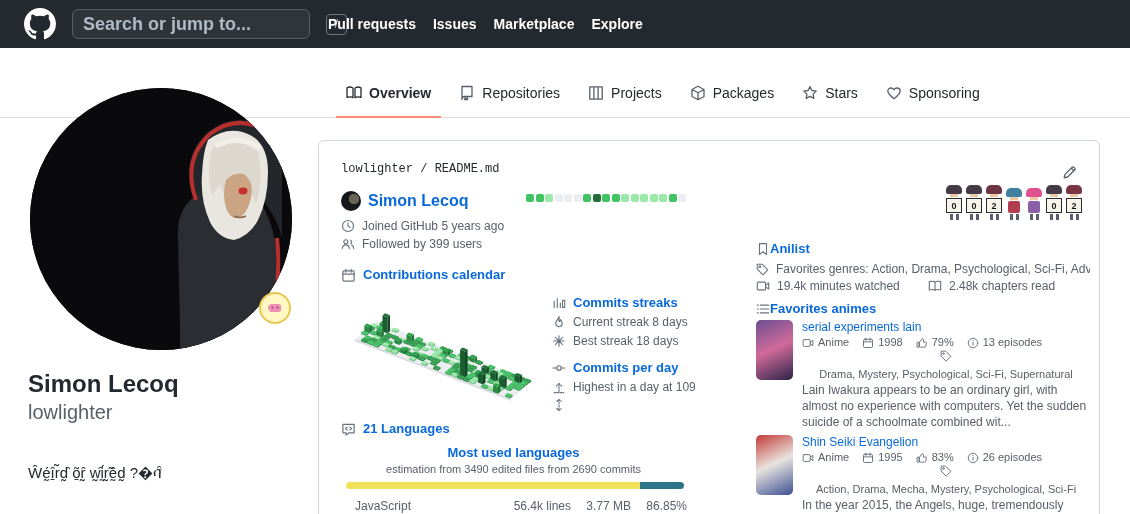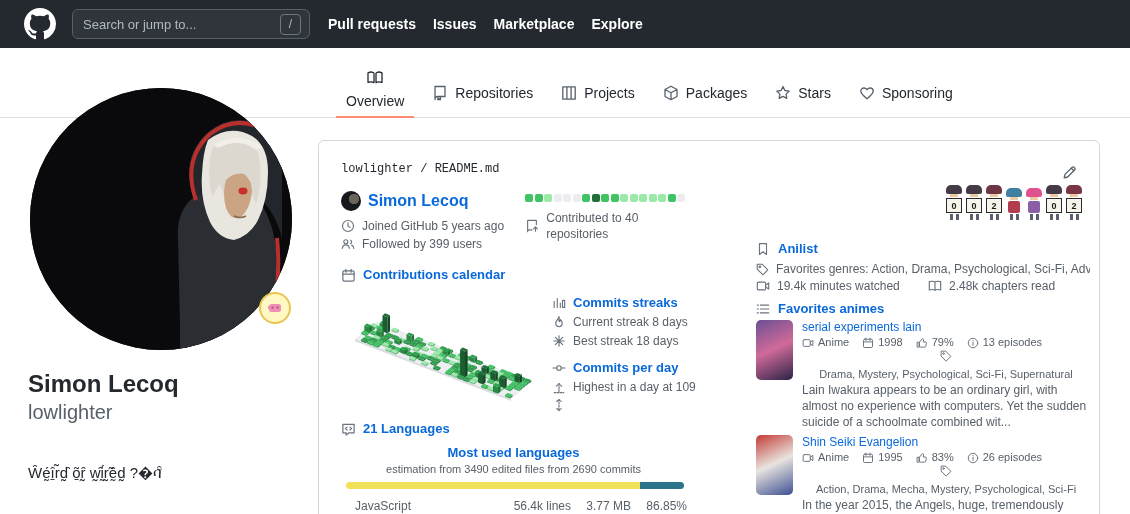--- a/index.html
+++ b/index.html
@@ -7,33 +7,33 @@
          font-family:"Liberation Sans",sans-serif;color:#24292f;}
 
   
   .ghheader{position:absolute;left:0;top:0;width:1130px;height:48px;background:#24292f;
             display:flex;align-items:center;box-sizing:border-box;padding-left:24px;}
   .octocat{width:32px;height:32px;flex:none;}
   .searchbox{display:flex;align-items:center;width:238px;height:30px;margin-left:16px;
              border:1px solid #57606a;border-radius:6px;background:rgba(255,255,255,0.06);
              box-sizing:border-box;padding:0 8px;}
   .searchbox input{flex:1;background:transparent;border:none;outline:none;color:#ec4899;
-                   font-size:13px;font-family:"Liberation Sans",sans-serif;}
+                   font-size:18px;font-family:"Liberation Sans",sans-serif;font-weight:bold;}
   .searchbox input::placeholder{color:#b1bac4;}
   .slashkey{width:19px;height:19px;border:1px solid #6e7681;border-radius:4px;color:#b1bac4;
             font-size:12px;display:flex;align-items:center;justify-content:center;flex:none;}
   .hnav{display:flex;gap:17px;margin-left:18px;}
   .hnav .hlink{color:#fff;font-size:14px;font-weight:700;cursor:pointer;white-space:nowrap;}
 
   
   .tabbar{position:absolute;left:0;top:48px;width:1130px;height:70px;border-bottom:1px solid #d8dee4;
           display:flex;align-items:flex-end;box-sizing:border-box;padding-left:336px;gap:8px;background:#fff;}
   .tab{display:flex;align-items:center;gap:7px;padding:0 10px;height:46px;font-size:14px;
        color:#24292f;cursor:pointer;border-bottom:2px solid transparent;margin-bottom:-1px;}
-  .tab.active{font-weight:400;border-bottom-color:#fd8c73;flex-direction:column;}
+  .tab.active{font-weight:700;border-bottom-color:#fd8c73;}
   .tab svg{flex:none;}
 
   
   .bigavatar{position:absolute;left:30px;top:88px;width:262px;height:262px;border-radius:50%;
              overflow:hidden;background:#0a0a0c;z-index:5;}
   .abadge{position:absolute;left:259px;top:292px;width:28px;height:28px;border-radius:50%;
           background:#fff8c5;border:2px solid #eac54f;z-index:6;display:flex;align-items:center;justify-content:center;}
   .pname{position:absolute;left:28px;top:370px;font-size:24px;font-weight:700;line-height:1.2;}
   .puser{position:absolute;left:28px;top:401px;font-size:20px;font-weight:300;color:#57606a;}
   .pbio{position:absolute;left:28px;top:462px;width:275px;font-size:15px;color:#24292f;line-height:1.5;}
@@ -78,21 +78,21 @@
   .langnote{font-size:11px;color:#586069;margin-top:3px;}
   .langbar{display:flex;width:338px;height:7px;border-radius:4px;overflow:hidden;margin:7px 0 8px 5px;}
   .langrow{display:flex;align-items:center;font-size:12px;color:#586069;line-height:18px;padding-left:14px;}
   .lname{width:126px;}
   .llines{width:90px;text-align:right;}
   .lsize{width:60px;text-align:right;}
   .lpct{width:56px;text-align:right;}
 
   
   .rcol{position:absolute;left:437px;top:100px;width:334px;}
-  .r-title{display:flex;align-items:center;gap:8px;margin-bottom:5px;}
+  .r-title{display:flex;align-items:center;gap:0;margin-bottom:5px;}
   .genresrow{white-space:nowrap;overflow:hidden;margin-bottom:2px;}
   .statsrow{display:flex;margin-bottom:8px;}
   .stat1{width:172px;display:flex;align-items:center;gap:7px;font-size:12px;color:#586069;}
   .stat2{display:flex;align-items:center;gap:7px;font-size:12px;color:#586069;}
   .favtitle{margin-top:8px;margin-bottom:4px;}
   .anime{display:flex;gap:9px;margin-bottom:5px;}
   .cover{width:37px;height:60px;border-radius:5px;flex:none;cursor:pointer;}
   .a-body{flex:1;min-width:0;}
   .a-title{font-size:12px;color:#0969da;line-height:14px;cursor:pointer;}
   .a-meta{display:flex;gap:13px;align-items:center;font-size:11px;color:#586069;line-height:15px;margin-top:1px;}
@@ -299,26 +299,20 @@
               <div class="csq" style="background: rgb(64, 196, 99);"></div>
               <div class="csq" style="background: rgb(64, 196, 99);"></div>
               <div class="csq" style="background: rgb(155, 233, 168);"></div>
               <div class="csq" style="background: rgb(155, 233, 168);"></div>
               <div class="csq" style="background: rgb(155, 233, 168);"></div>
               <div class="csq" style="background: rgb(155, 233, 168);"></div>
               <div class="csq" style="background: rgb(155, 233, 168);"></div>
               <div class="csq" style="background: rgb(64, 196, 99);"></div>
               <div class="csq" style="background: rgb(235, 237, 240);"></div>
             </div>
-          <div class="mrow">
-            <svg width="14" height="14" viewBox="0 0 16 16">
-                <path class="icb" d="M3 14.5a2 2 0 0 1 2-2h3M3 1.5h10v5M3 14.5v-13M12 14v-5M9.8 11.2L12 9l2.2 2.2"></path>
-              </svg>
-            <span>Contributed to 40 repositories</span>
-          </div>
         </div>
       </div>
 
       <div class="mrow callink">
         <svg width="15" height="15" viewBox="0 0 16 16">
             <rect class="icb" x="2" y="3" width="12" height="11" rx="1.5"></rect>
             <path class="icb" d="M2 6.5h12M5.2 1.5v3M10.8 1.5v3"></path>
           </svg>
         <span class="mlink">Contributions calendar</span>
       </div>

